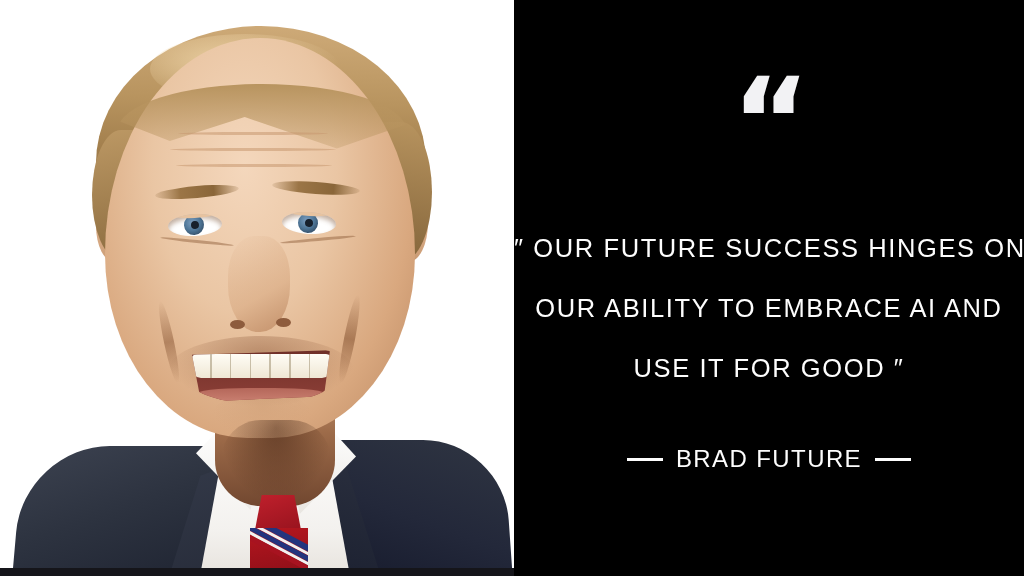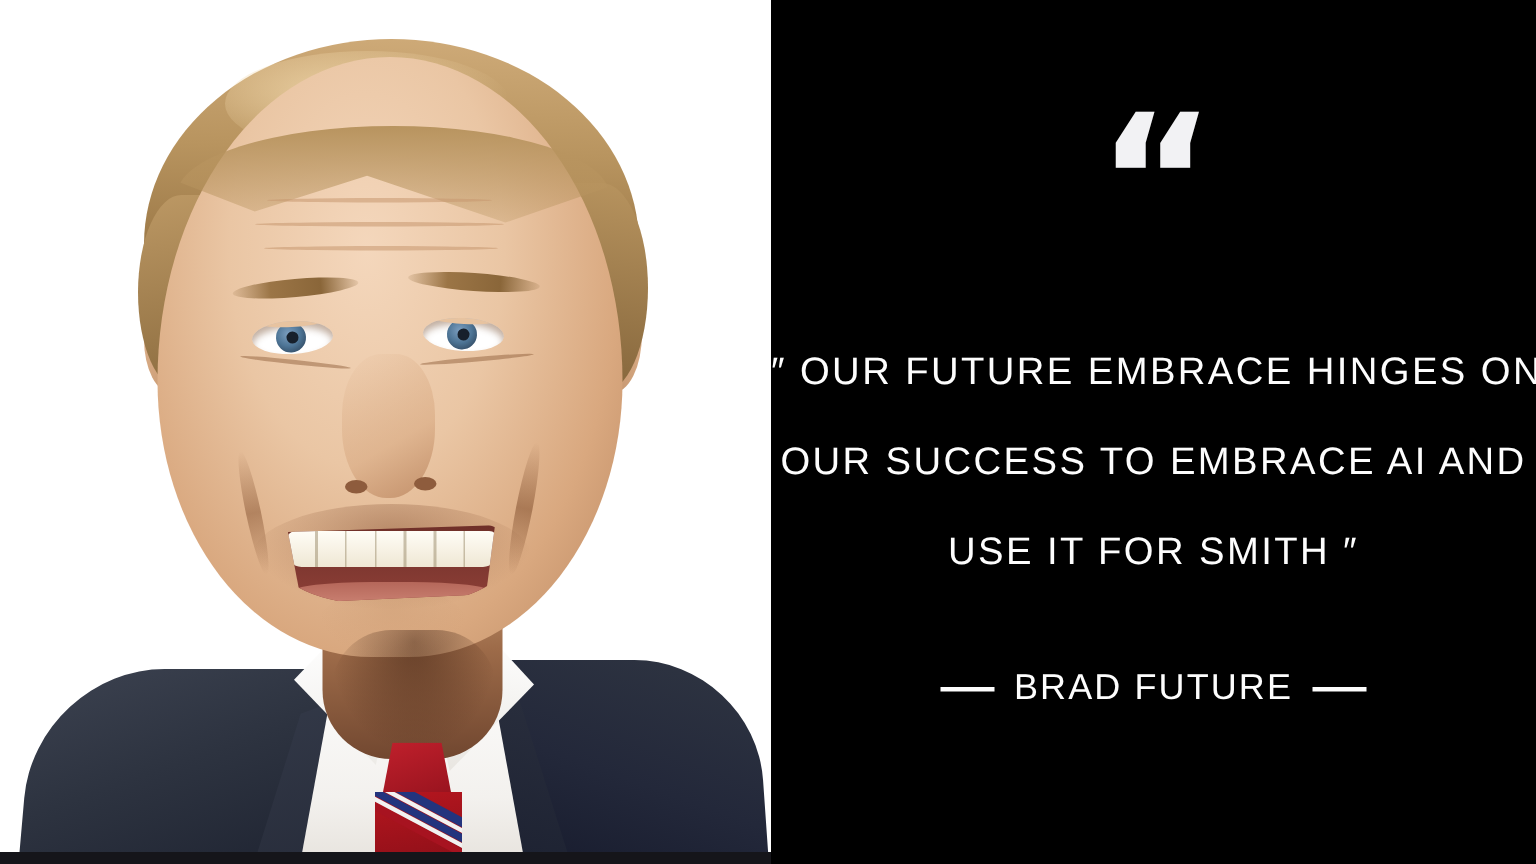--- a/index.html
+++ b/index.html
@@ -594,23 +594,23 @@
     </div>
 
     <div class="bottom-strip"></div>
   </div>
 
   <div class="quote-pane">
 
     <div class="deco-quote">“</div>
 
     <div class="quote-lines">
-      <div class="quote-line">″ OUR FUTURE EMBRACE HINGES ON</div>
-      <div class="quote-line">OUR SUCCESS TO EMBRACE AI AND</div>
-      <div class="quote-line">USE IT FOR SMITH ″</div>
+      <div class="quote-line">″ OUR FUTURE SUCCESS HINGES ON</div>
+      <div class="quote-line">OUR ABILITY TO EMBRACE AI AND</div>
+      <div class="quote-line">USE IT FOR GOOD ″</div>
     </div>
 
     <div class="attribution">
       <span class="attr-rule"></span>
       <span class="attr-name">BRAD FUTURE</span>
       <span class="attr-rule"></span>
     </div>
 
   </div>
 </div>

